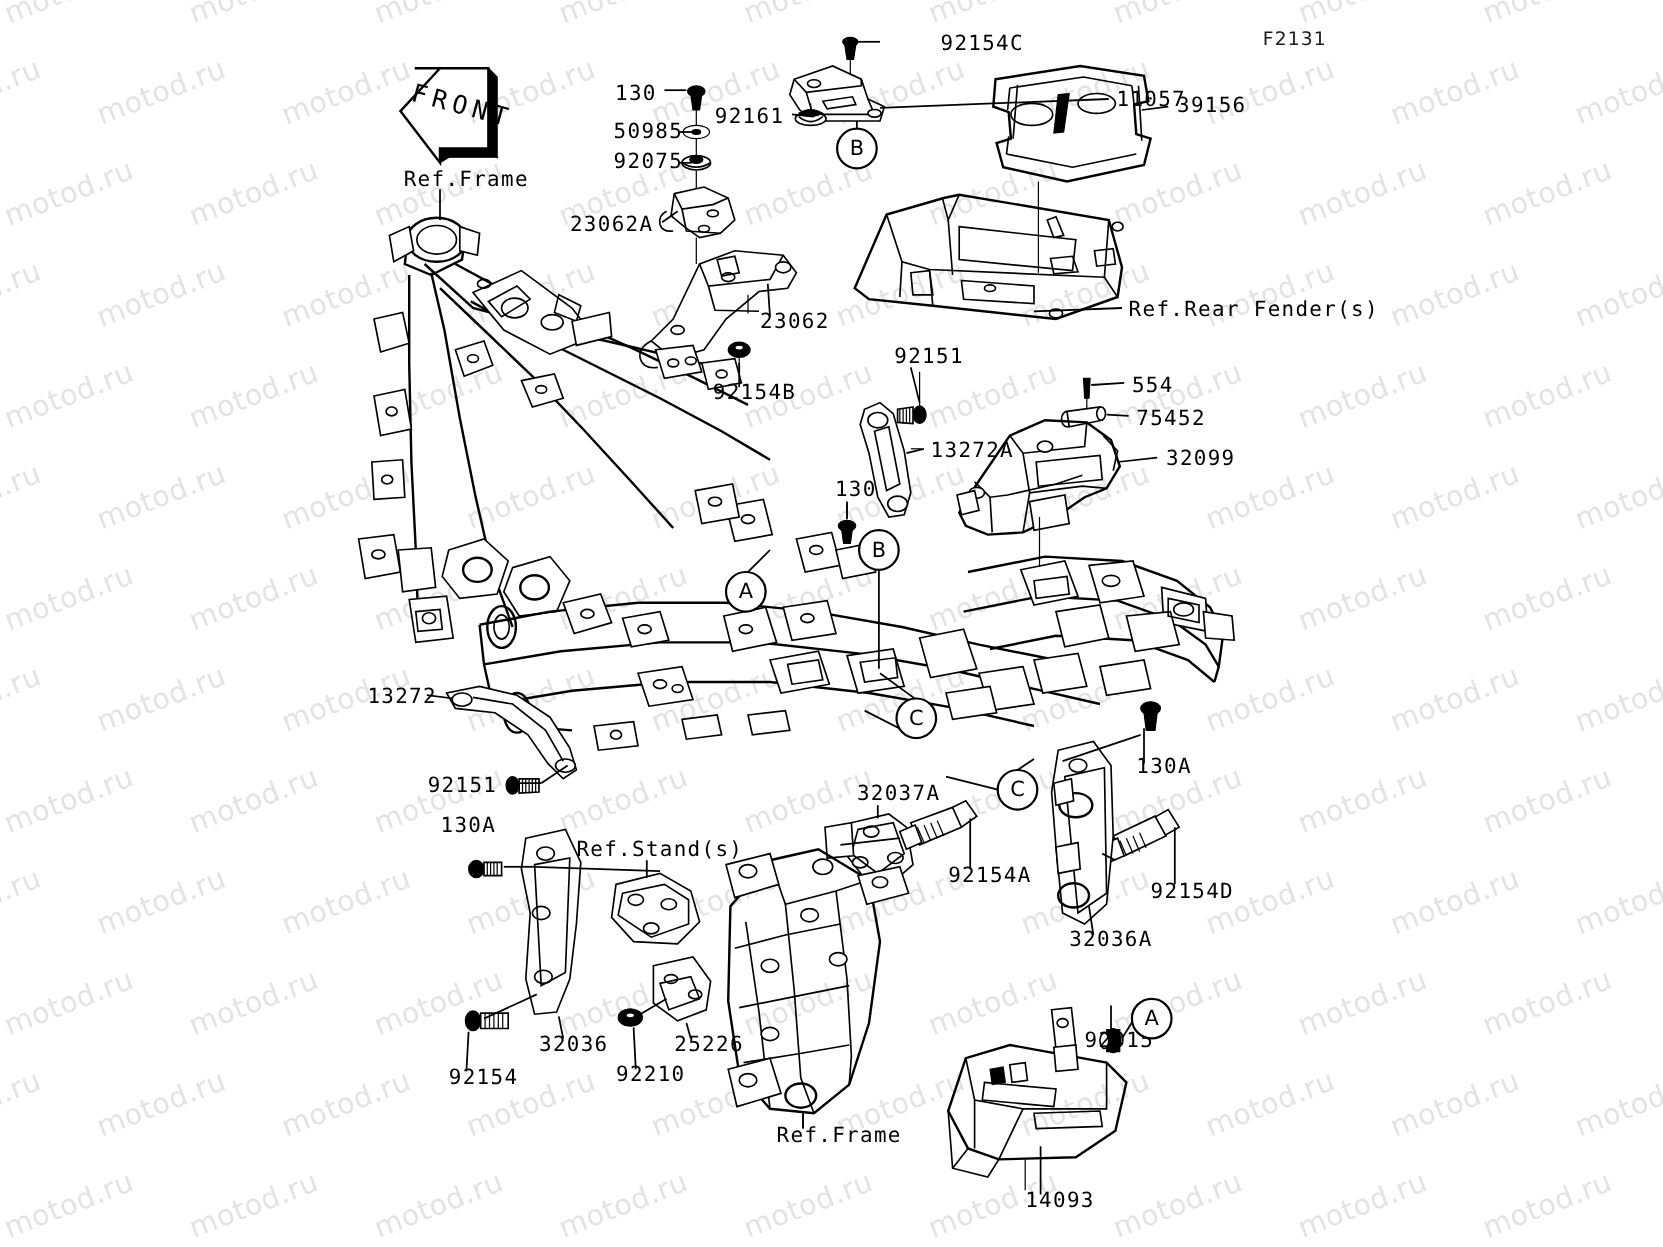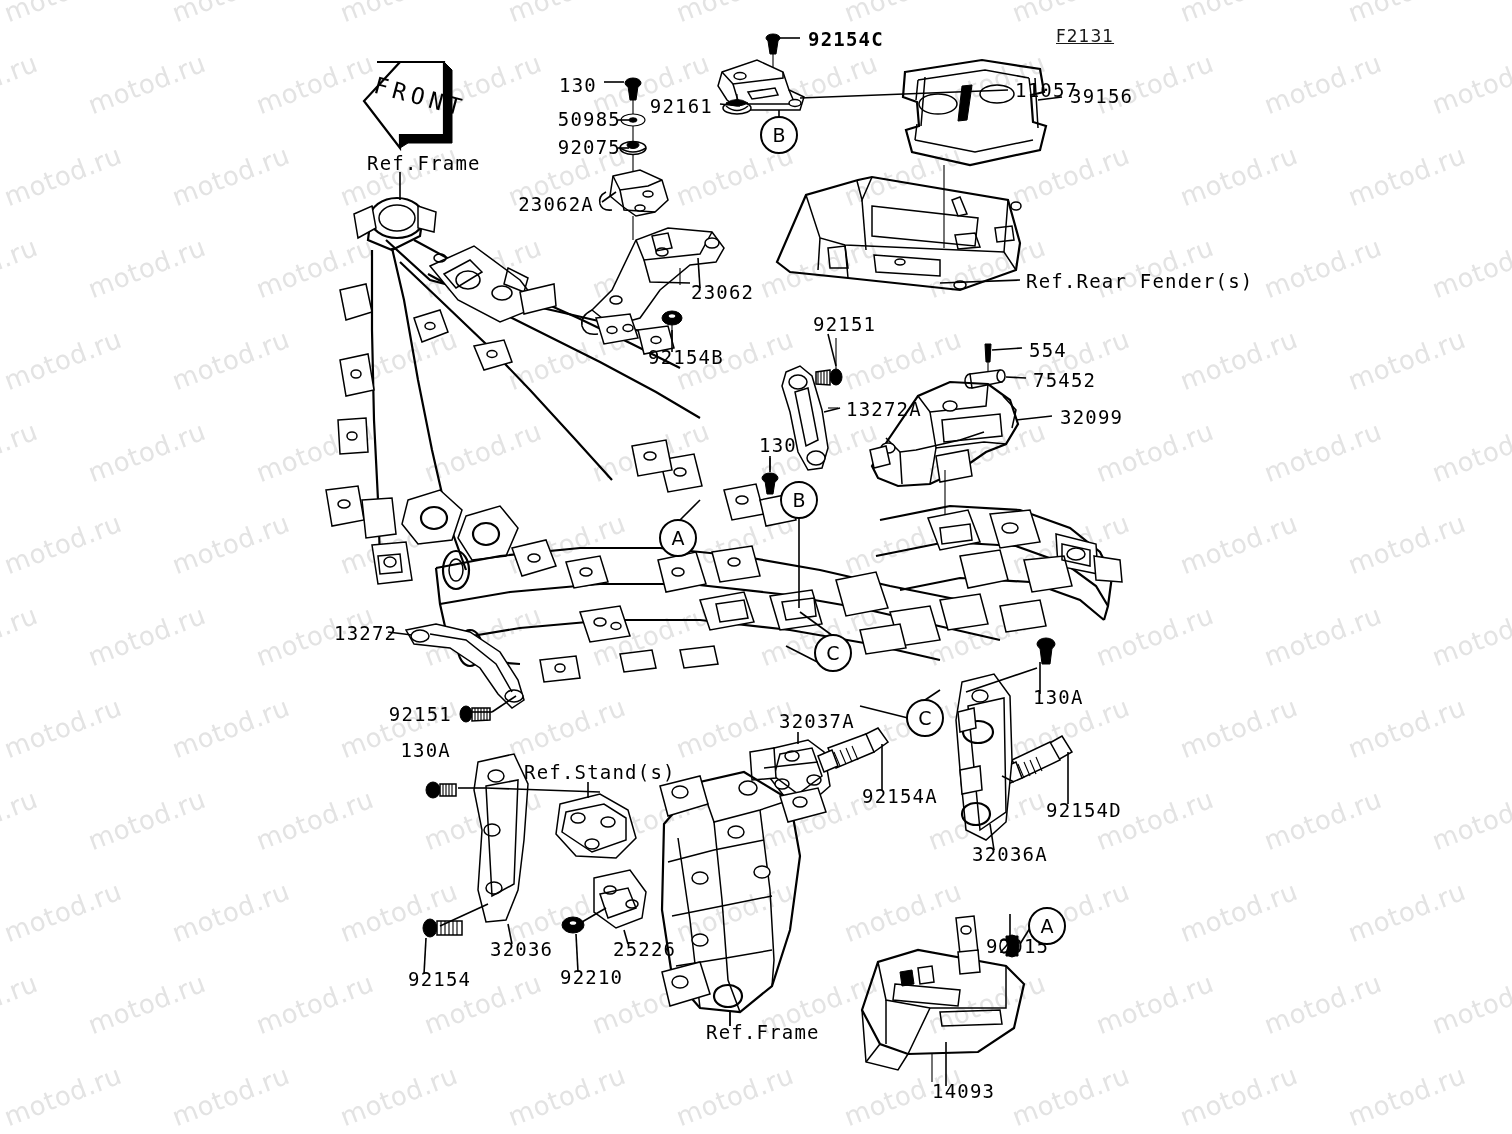--- a/index.html
+++ b/index.html
@@ -708,22 +708,22 @@
       <path class="leader" d="M908 718 L860 706"></path>
       <path class="leader" d="M1030 928 L1020 944"></path>
       <path class="leader" d="M833 636 L800 612"></path>
       <path class="leader" d="M925 700 L940 690"></path>
     </g>
 
   </svg>
   </div>
 
   <div id="labels">
-    <div class="sheet" style="left:1056px; top:26px;text-decoration:underline;">F2131</div>
-  <div class="lbl" style="left: 808px; top: 28px; font-weight: bold;">92154C</div>
+    <div class="sheet" style="left:1148px; top:26px;">F2131</div>
+  <div class="lbl" style="left: 855px; top: 28px;">92154C</div>
       <div class="lbl r" style="left: 597px; top: 74px;">130</div>
       <div class="lbl r" style="left: 713px; top: 95px;">92161</div>
       <div class="lbl" style="left: 1015px; top: 79px;">11057</div>
       <div class="lbl" style="left: 1070px; top: 85px;">39156</div>
       <div class="lbl r" style="left: 621px; top: 108px;">50985</div>
       <div class="lbl r" style="left: 621px; top: 136px;">92075</div>
       <div class="lbl" style="left: 367px; top: 152px;">Ref.Frame</div>
       <div class="lbl r" style="left: 594px; top: 193px;">23062A</div>
       <div class="lbl" style="left: 1026px; top: 270px;">Ref.Rear Fender(s)</div>
       <div class="lbl" style="left: 691px; top: 281px;">23062</div>

